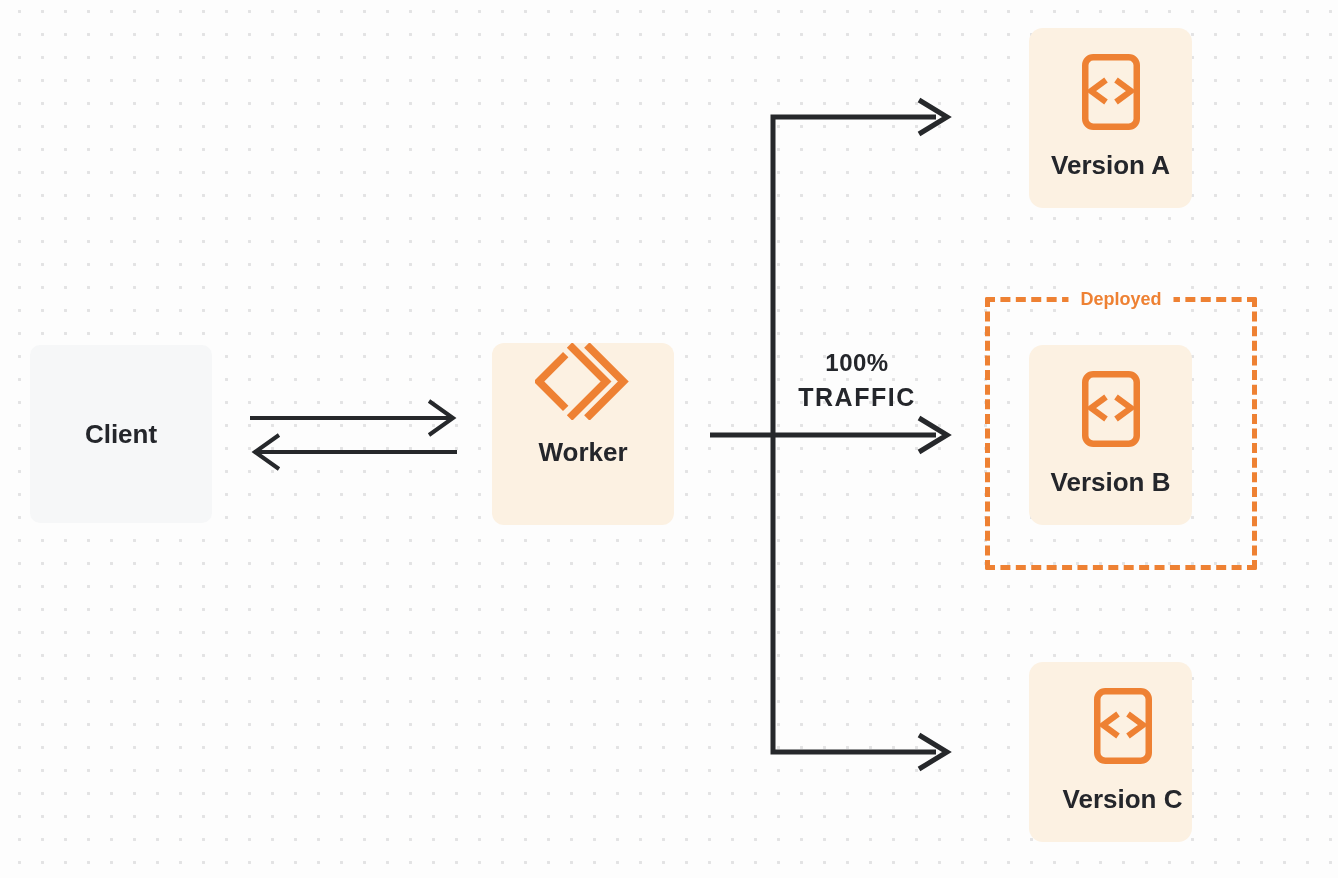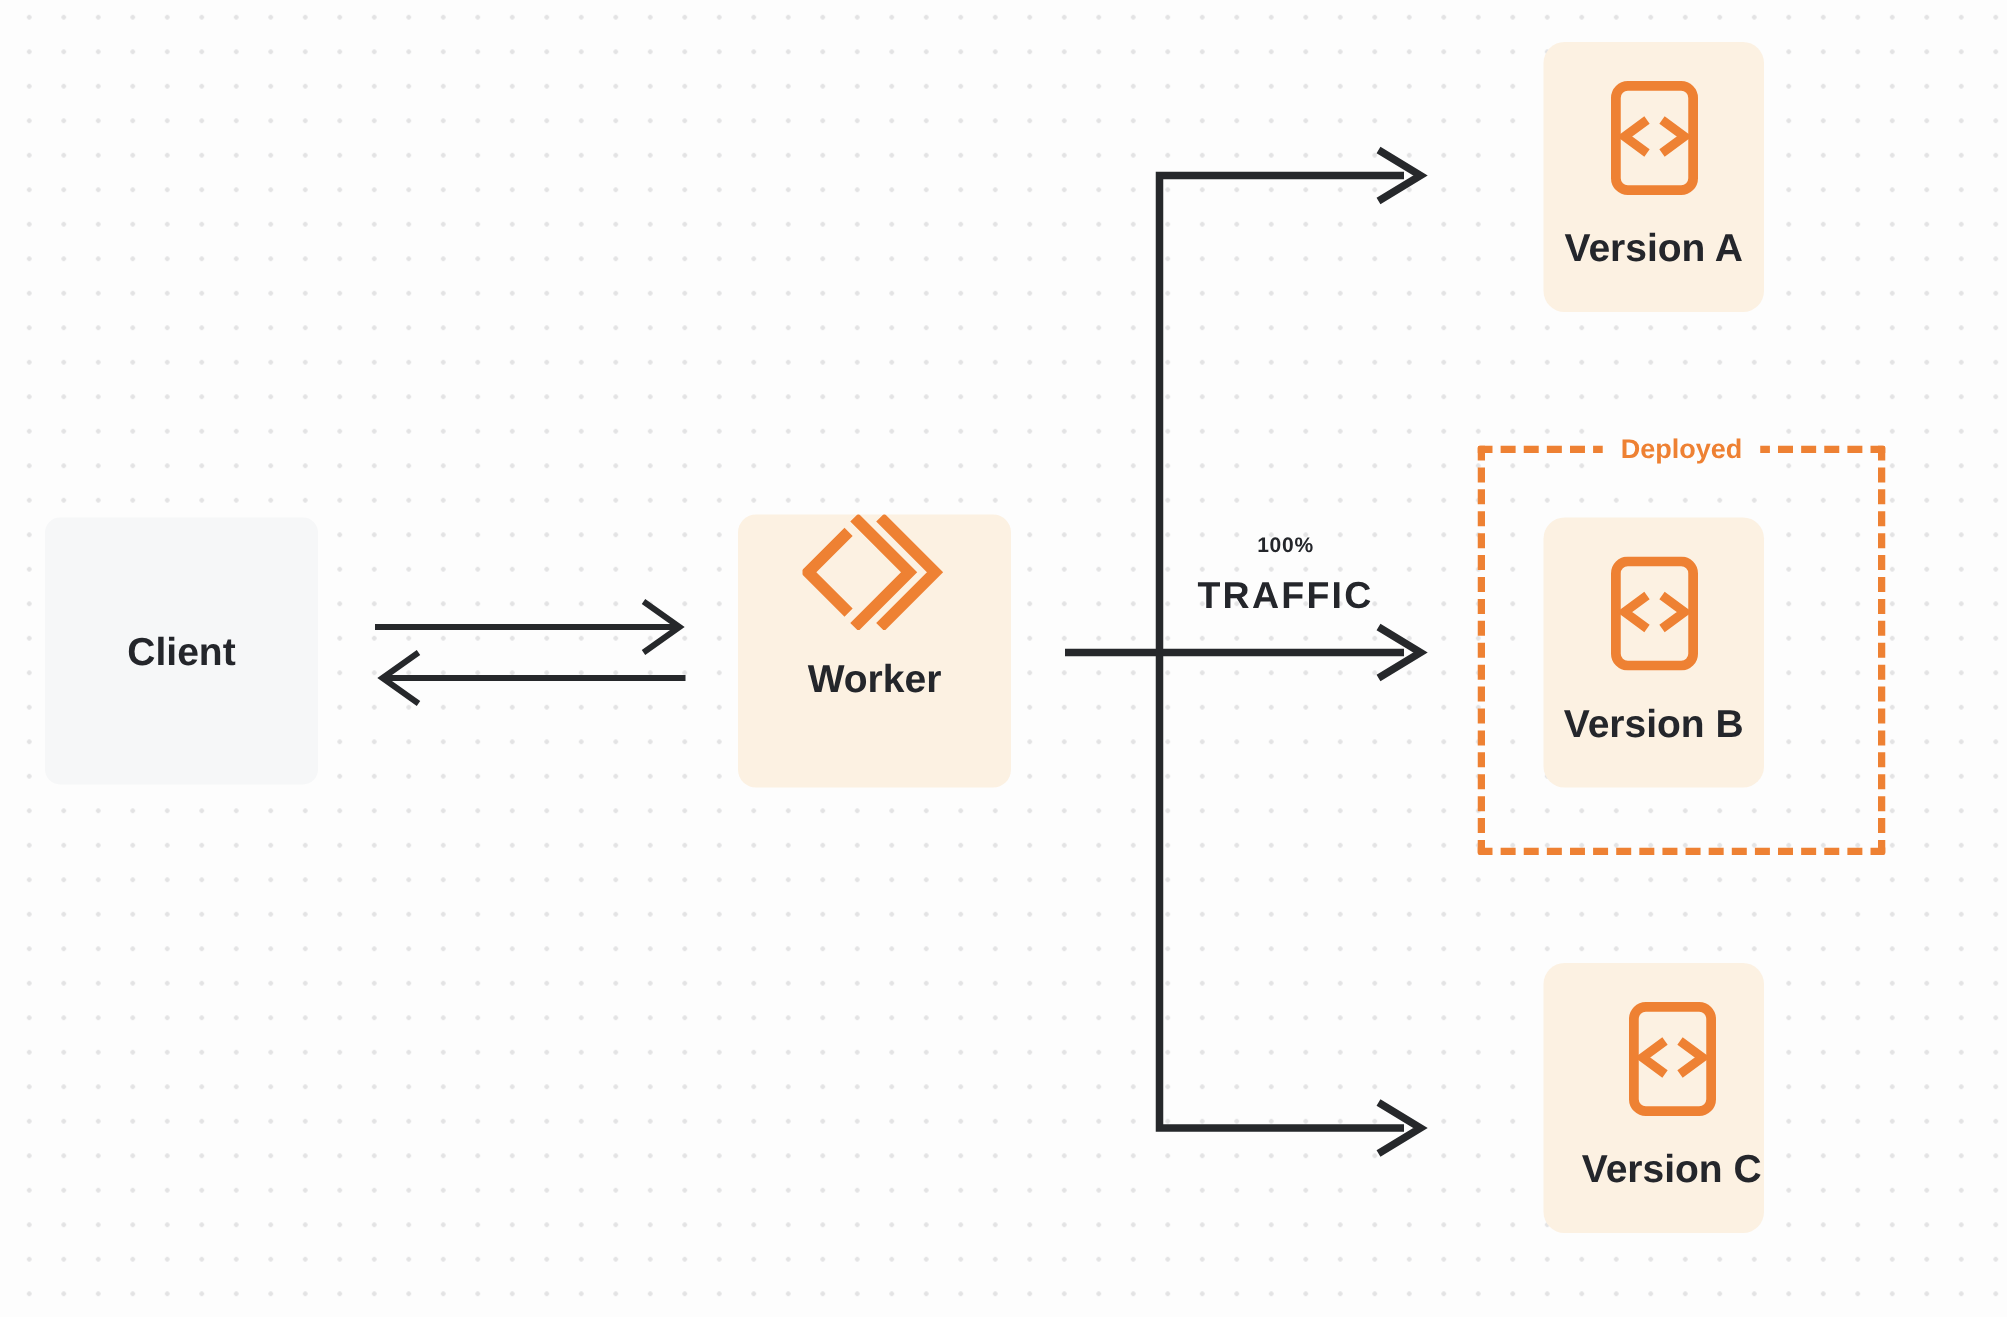--- a/index.html
+++ b/index.html
@@ -70,28 +70,28 @@
   .worker-icon polyline {
     fill: none;
     stroke: var(--accent-orange);
     stroke-width: 8;
     stroke-linejoin: miter;
     stroke-linecap: butt;
   }
   .node.worker .node-label { margin-top: 17px; }
 
   .node.version {
-    width: 147px; height: 180px;
+    width: 163px; height: 180px;
     background: var(--node-fill-cream);
     border-radius: 14px;
     padding-top: 26px;
   }
   .node.version-a { left: 1029px; top: 28px; }
   .node.version-b { left: 1029px; top: 345px; }
-  .node.version-c { left: 1029px; top: 642px; padding-left: 24px; }
+  .node.version-c { left: 1029px; top: 662px; padding-left: 24px; }
   .code-icon { width: 58px; height: 76px; }
   .code-icon rect {
     fill: none;
     stroke: var(--accent-orange);
     stroke-width: 6.5;
   }
   .code-icon polyline {
     fill: none;
     stroke: var(--accent-orange);
     stroke-width: 6;
@@ -124,21 +124,21 @@
 
   .traffic-label {
     position: absolute;
     left: 792px; top: 346px;
     width: 130px;
     text-align: center;
     color: var(--text-dark);
     font-weight: 700;
   }
   .traffic-label .line1 {
-    font-size: 14px;
+    font-size: 24px;
     line-height: 34px;
     letter-spacing: 0.5px;
   }
   .traffic-label .line2 {
     font-size: 25px;
     line-height: 34px;
     letter-spacing: 1.5px;
   }
 </style>
 </head>

